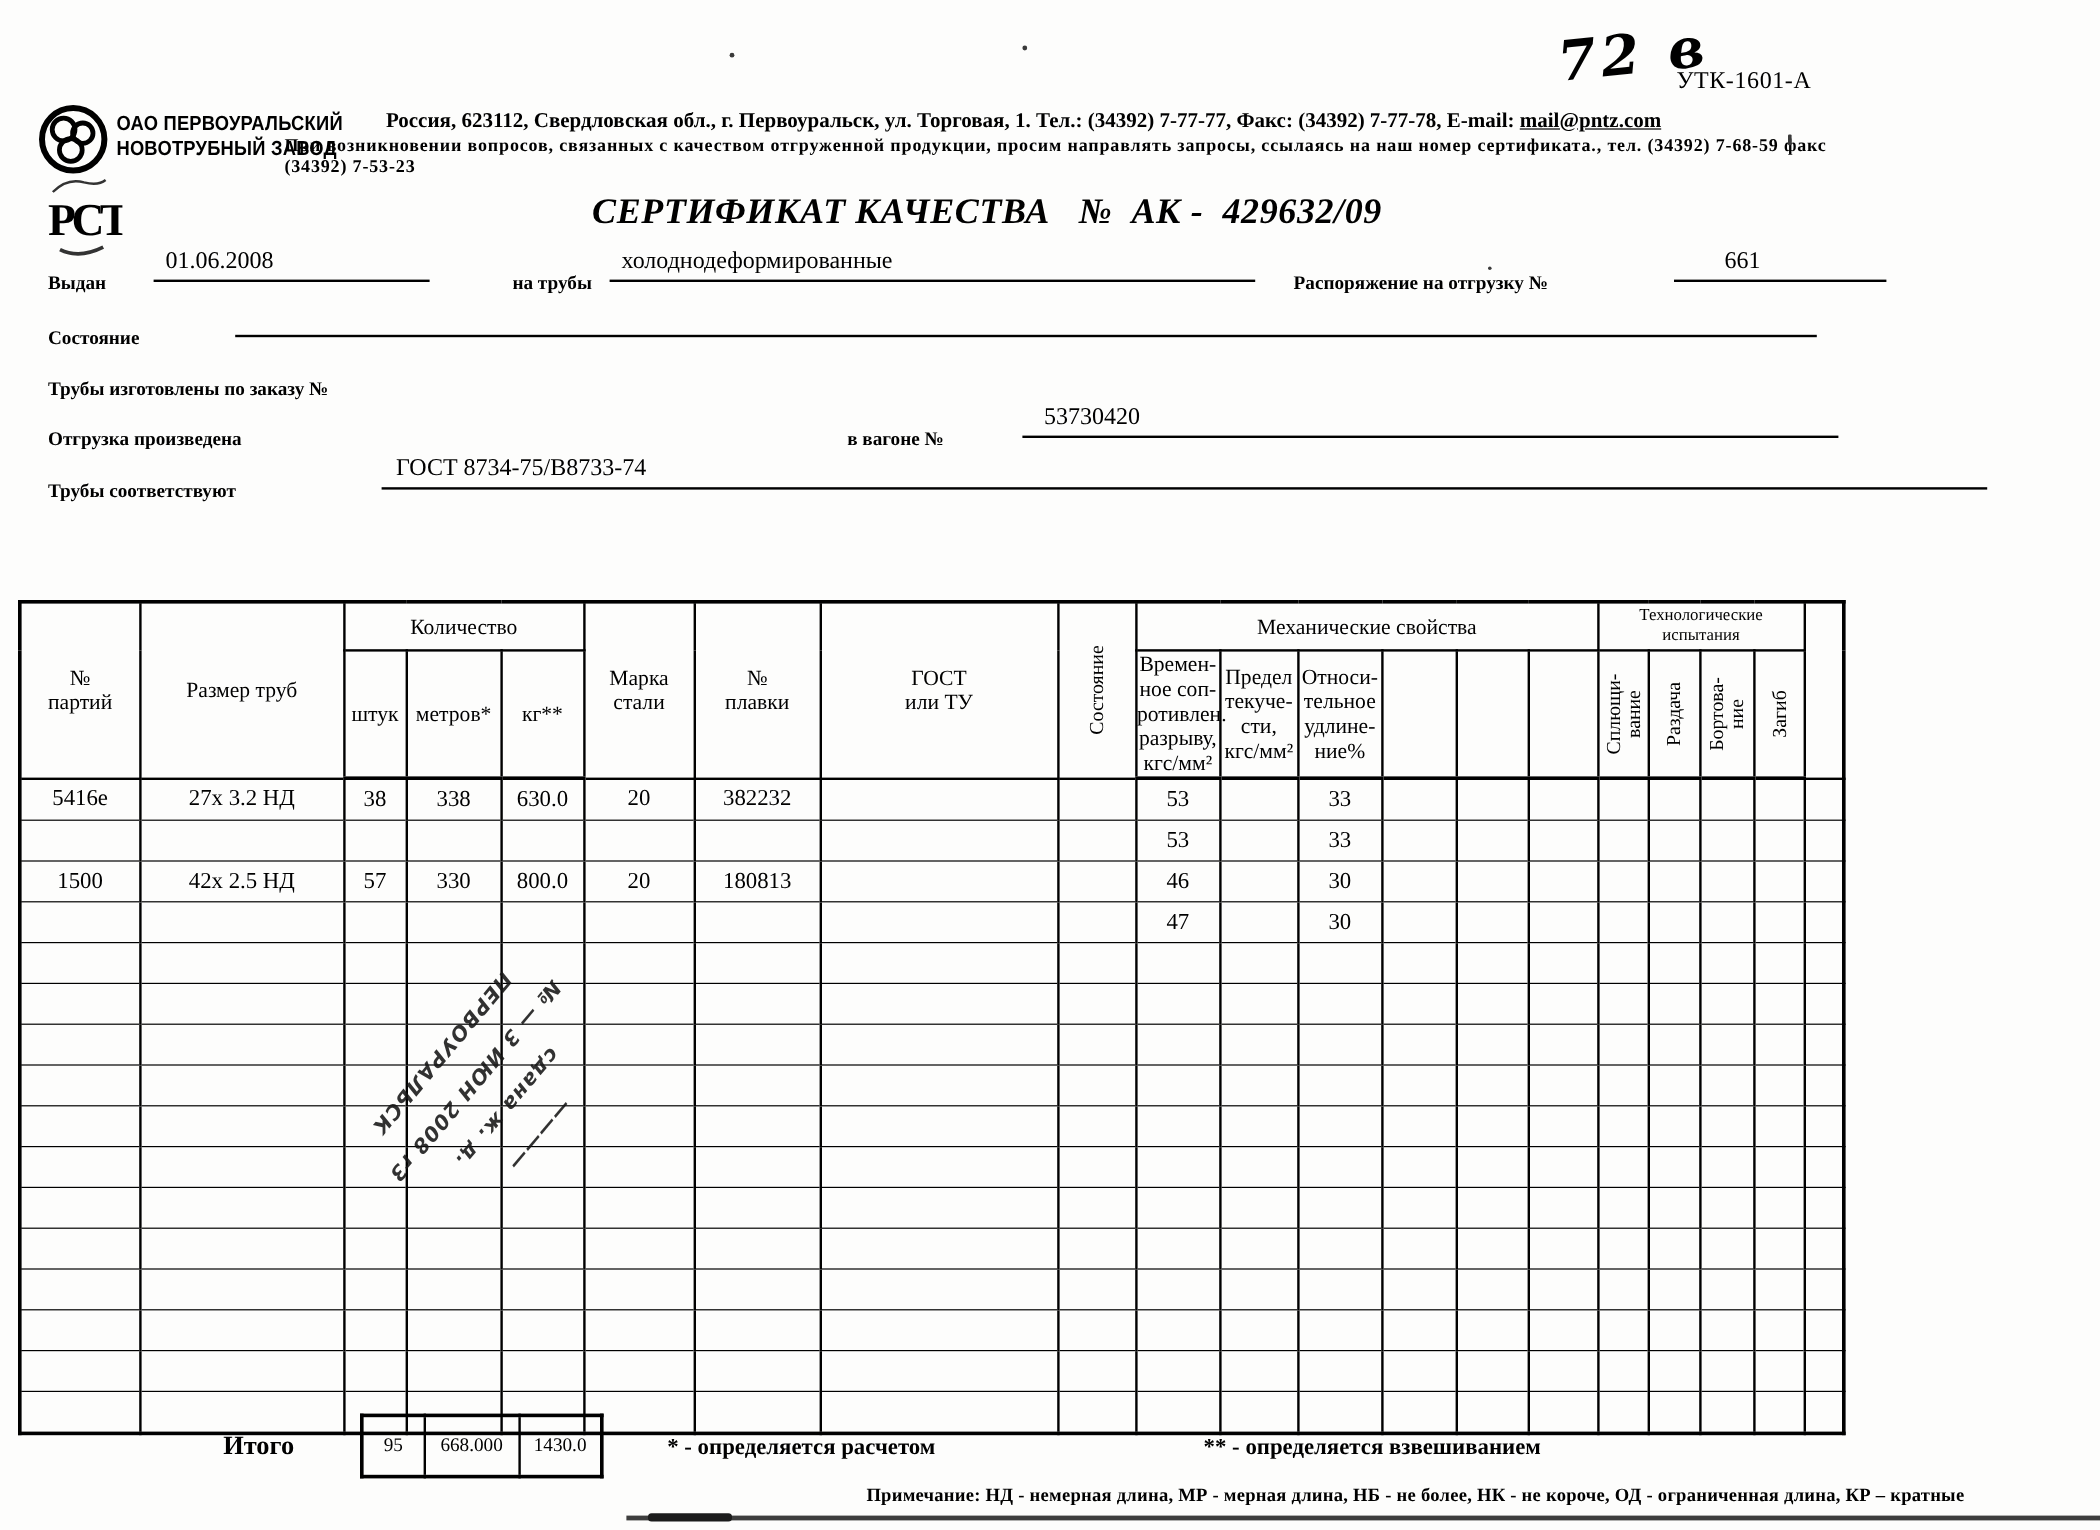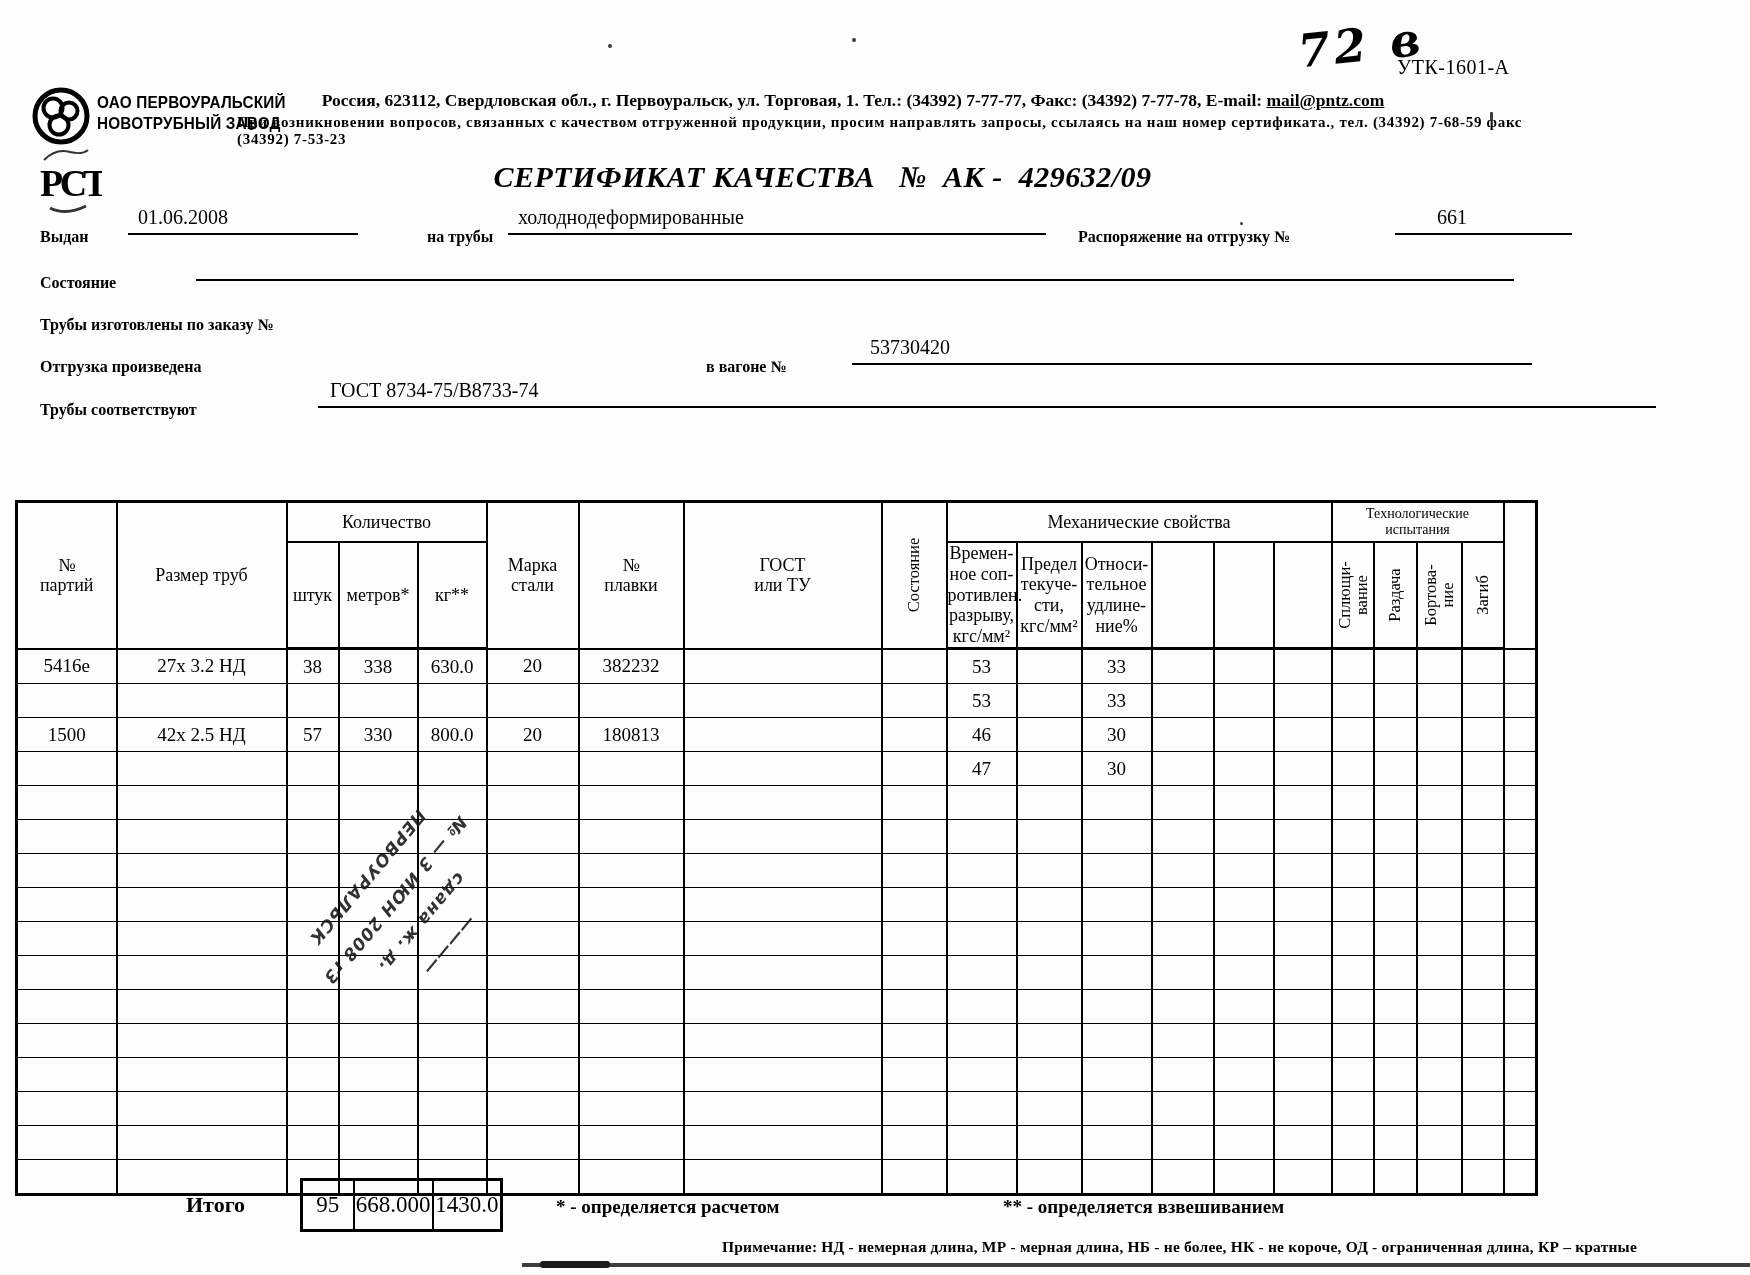--- a/index.html
+++ b/index.html
@@ -37,21 +37,21 @@
   table.main thead th{border-bottom:3px solid #000;}
   table.main td{height:33px;font-size:19px;white-space:pre;}
   th.small{font-size:15.5px;line-height:1.12;}
   .vcell{position:relative;}
   .vcell>span{position:absolute;left:50%;top:50%;transform:translate(-50%,-50%) rotate(-90deg);
               white-space:pre-line;font-size:16.5px;line-height:1.05;}
 
   
   .itogo-label{position:absolute;left:186px;top:1192px;font-weight:bold;font-size:22px;}
   table.totals{position:absolute;left:300px;top:1178px;border-collapse:collapse;border:3px solid #000;table-layout:fixed;}
-  table.totals td{border:2px solid #000;height:46px;text-align:center;vertical-align:middle;font-size:23px;}
+  table.totals td{border:2px solid #000;height:46px;text-align:center;vertical-align:middle;font-size:16px;}
   .fnote{position:absolute;font-weight:bold;font-size:19px;}
   .note{position:absolute;left:722px;top:1238px;font-weight:bold;font-size:15.5px;letter-spacing:.2px;}
 
   
   .stamp{position:absolute;left:258px;top:840px;width:300px;transform:rotate(130deg);
          font-family:"DejaVu Sans",sans-serif;font-weight:bold;font-style:italic;
          color:#161616;opacity:.88;text-align:center;line-height:2.1;font-size:17px;letter-spacing:1px;}
   .stamp span{display:block;white-space:pre;}
 
   

